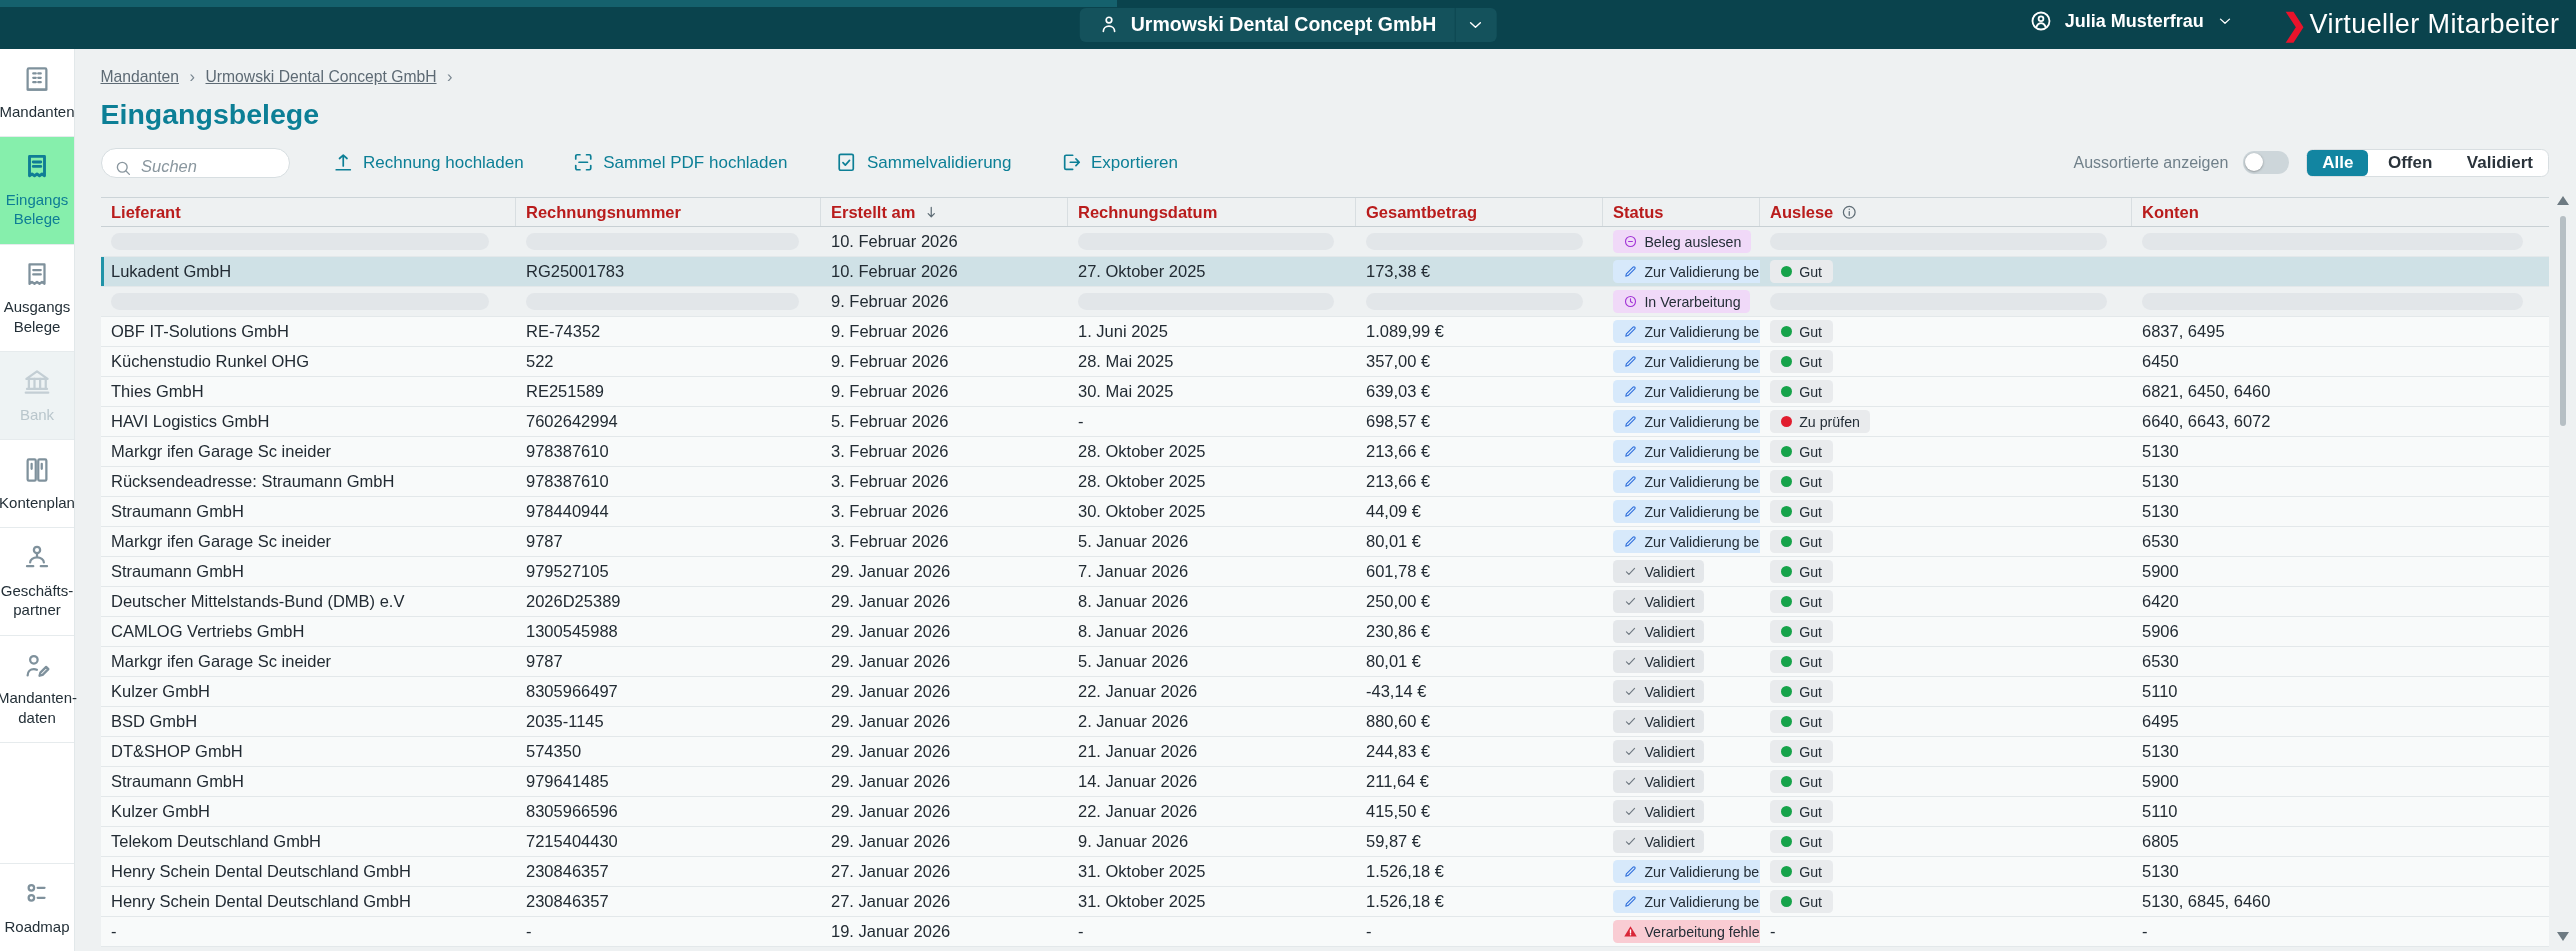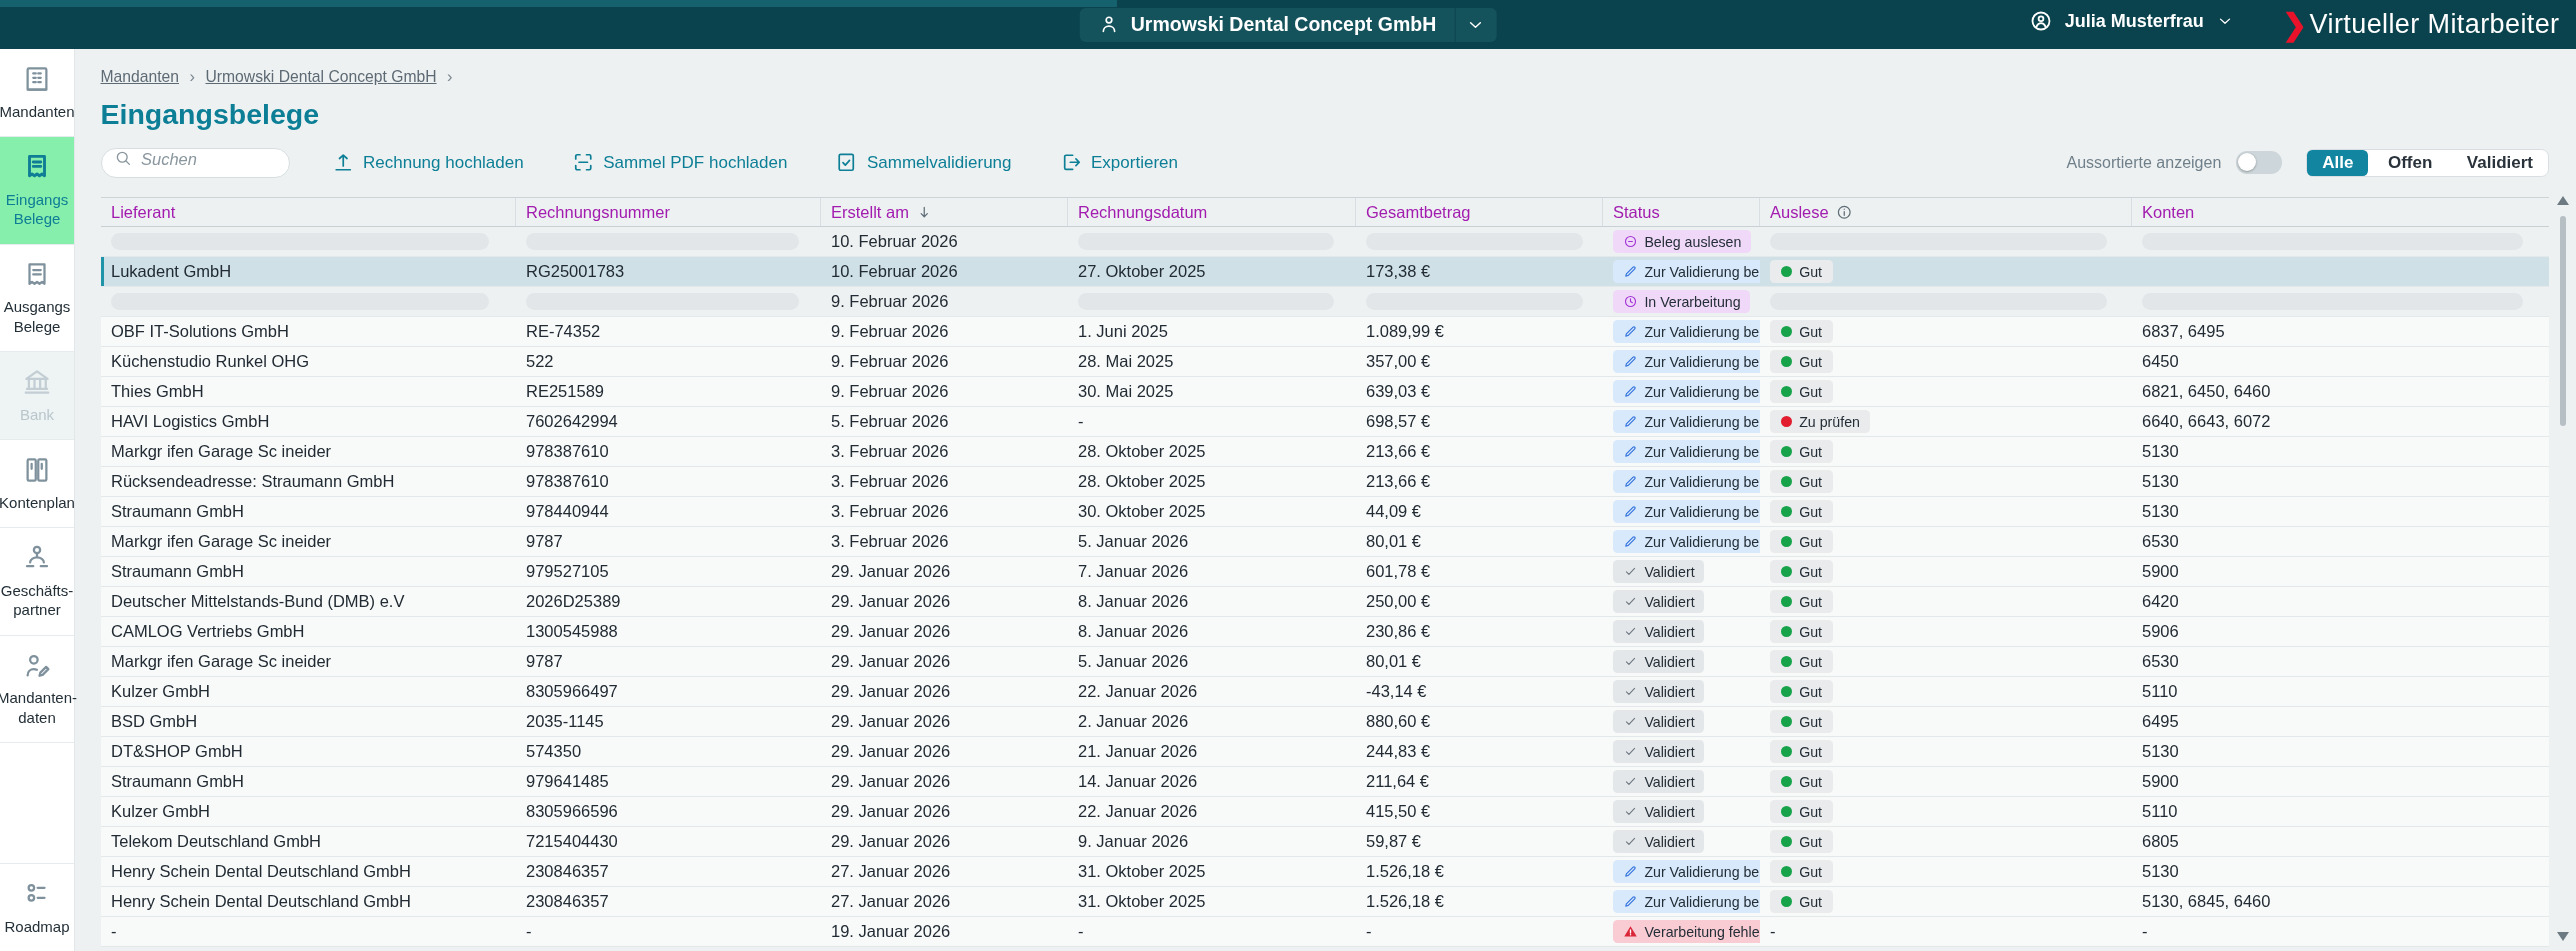--- a/index.html
+++ b/index.html
@@ -53,43 +53,43 @@
   .side-item.bottom{border-bottom:none}
 
   
   .content{flex:1;padding:18px 27px 0 25.5px;position:relative}
   .breadcrumb{display:flex;align-items:center;gap:10.5px;font-size:15.7px;color:#5d6a74}
   .crumb{text-decoration:underline;cursor:pointer}
   .crumb-sep{color:#7a8791;font-size:16.5px}
   .title{margin:12px 0 0;font-size:28.5px;font-weight:700;color:var(--teal)}
   .toolbar{margin-top:16.5px;display:flex;align-items:center}
   .search{width:189px;height:30px;background:#fff;border:0.7px solid #d7dee1;border-radius:15px;
-    display:flex;align-items:flex-start;gap:7.5px;padding:0 12px;color:#8a979f}
+    display:flex;align-items:flex-end;gap:7.5px;padding:0 12px;color:#8a979f}
   .search .icon{width:18px;height:18px;flex:none}
   .search input{border:none;outline:none;background:transparent;width:100%;font-size:16.5px;
     font-family:"Liberation Sans",sans-serif;color:#333}
   .search input::placeholder{font-style:italic;color:#8a979f}
   .tb-buttons{display:flex;gap:48px;margin-left:42px}
   .tb-btn{display:flex;align-items:center;gap:9px;color:var(--teal);font-size:17px;font-weight:500;cursor:pointer}
   .tb-btn .icon{width:22.5px;height:22.5px}
   .tb-right{margin-left:auto;display:flex;align-items:center;gap:15px}
   .aus-label{color:#70808a;font-size:16px}
   .toggle{width:46px;height:22.5px;border-radius:11.2px;background:#cdd6da;position:relative;cursor:pointer;flex:none}
   .toggle .knob{position:absolute;left:2.2px;top:2.2px;width:18px;height:18px;border-radius:50%;
     background:#fff;box-shadow:0 0.7px 2.2px rgba(0,0,0,.35)}
-  .seg{background:#fff;border:0.7px solid #d8dee1;border-radius:7.5px;padding:0;display:flex;gap:4.5px;margin-left:9px}
+  .seg{background:#fff;border:0.7px solid #d8dee1;border-radius:7.5px;padding:0;display:flex;gap:4.5px;margin-left:2px}
   .seg-opt{padding:3px 15px;border-radius:5.2px;font-size:17px;font-weight:700;color:#2a333b;cursor:pointer}
   .seg-opt.active{background:#1285a1;color:#fff}
 
   
   .table{margin-top:19.5px}
   .thead,.trow{display:grid;grid-template-columns:415px 305px 247px 288px 247px 157px 372px 1fr}
   .thead{height:30px;border-top:0.7px solid #ccd4d8;border-bottom:0.7px solid #c8d0d4}
-  .th{display:flex;align-items:center;gap:7.5px;padding:0 10.5px;font-size:16.5px;font-weight:400;
-    color:#a21caf;border-right:0.7px solid #d8dee1;cursor:pointer;white-space:nowrap;overflow:hidden}
+  .th{display:flex;align-items:center;gap:7.5px;padding:0 10.5px;font-size:16.5px;font-weight:700;
+    color:#b91c1c;border-right:0.7px solid #d8dee1;cursor:pointer;white-space:nowrap;overflow:hidden}
   .th:last-child{border-right:none}
   .th .icon{width:16.5px;height:16.5px;color:#5f6d76;flex:none}
   .trow{height:30px;background:var(--row-bg);border-bottom:0.7px solid var(--row-border);cursor:pointer}
   .trow.skel-row{background:var(--page-bg)}
   .trow.selected{background:var(--sel-bg);box-shadow:inset 3px 0 0 var(--sel-bar)}
   .td{display:flex;align-items:center;padding:0 10.5px;font-size:16.5px;color:var(--txt);
     white-space:nowrap;overflow:hidden}
   .skel{height:17px;border-radius:9px;background:var(--skel);width:96%}
   .badge{display:inline-flex;align-items:center;gap:6.7px;height:23px;padding:0 9.7px;border-radius:4.5px;
     font-size:14.2px;color:#242e37;white-space:nowrap;flex:none}

